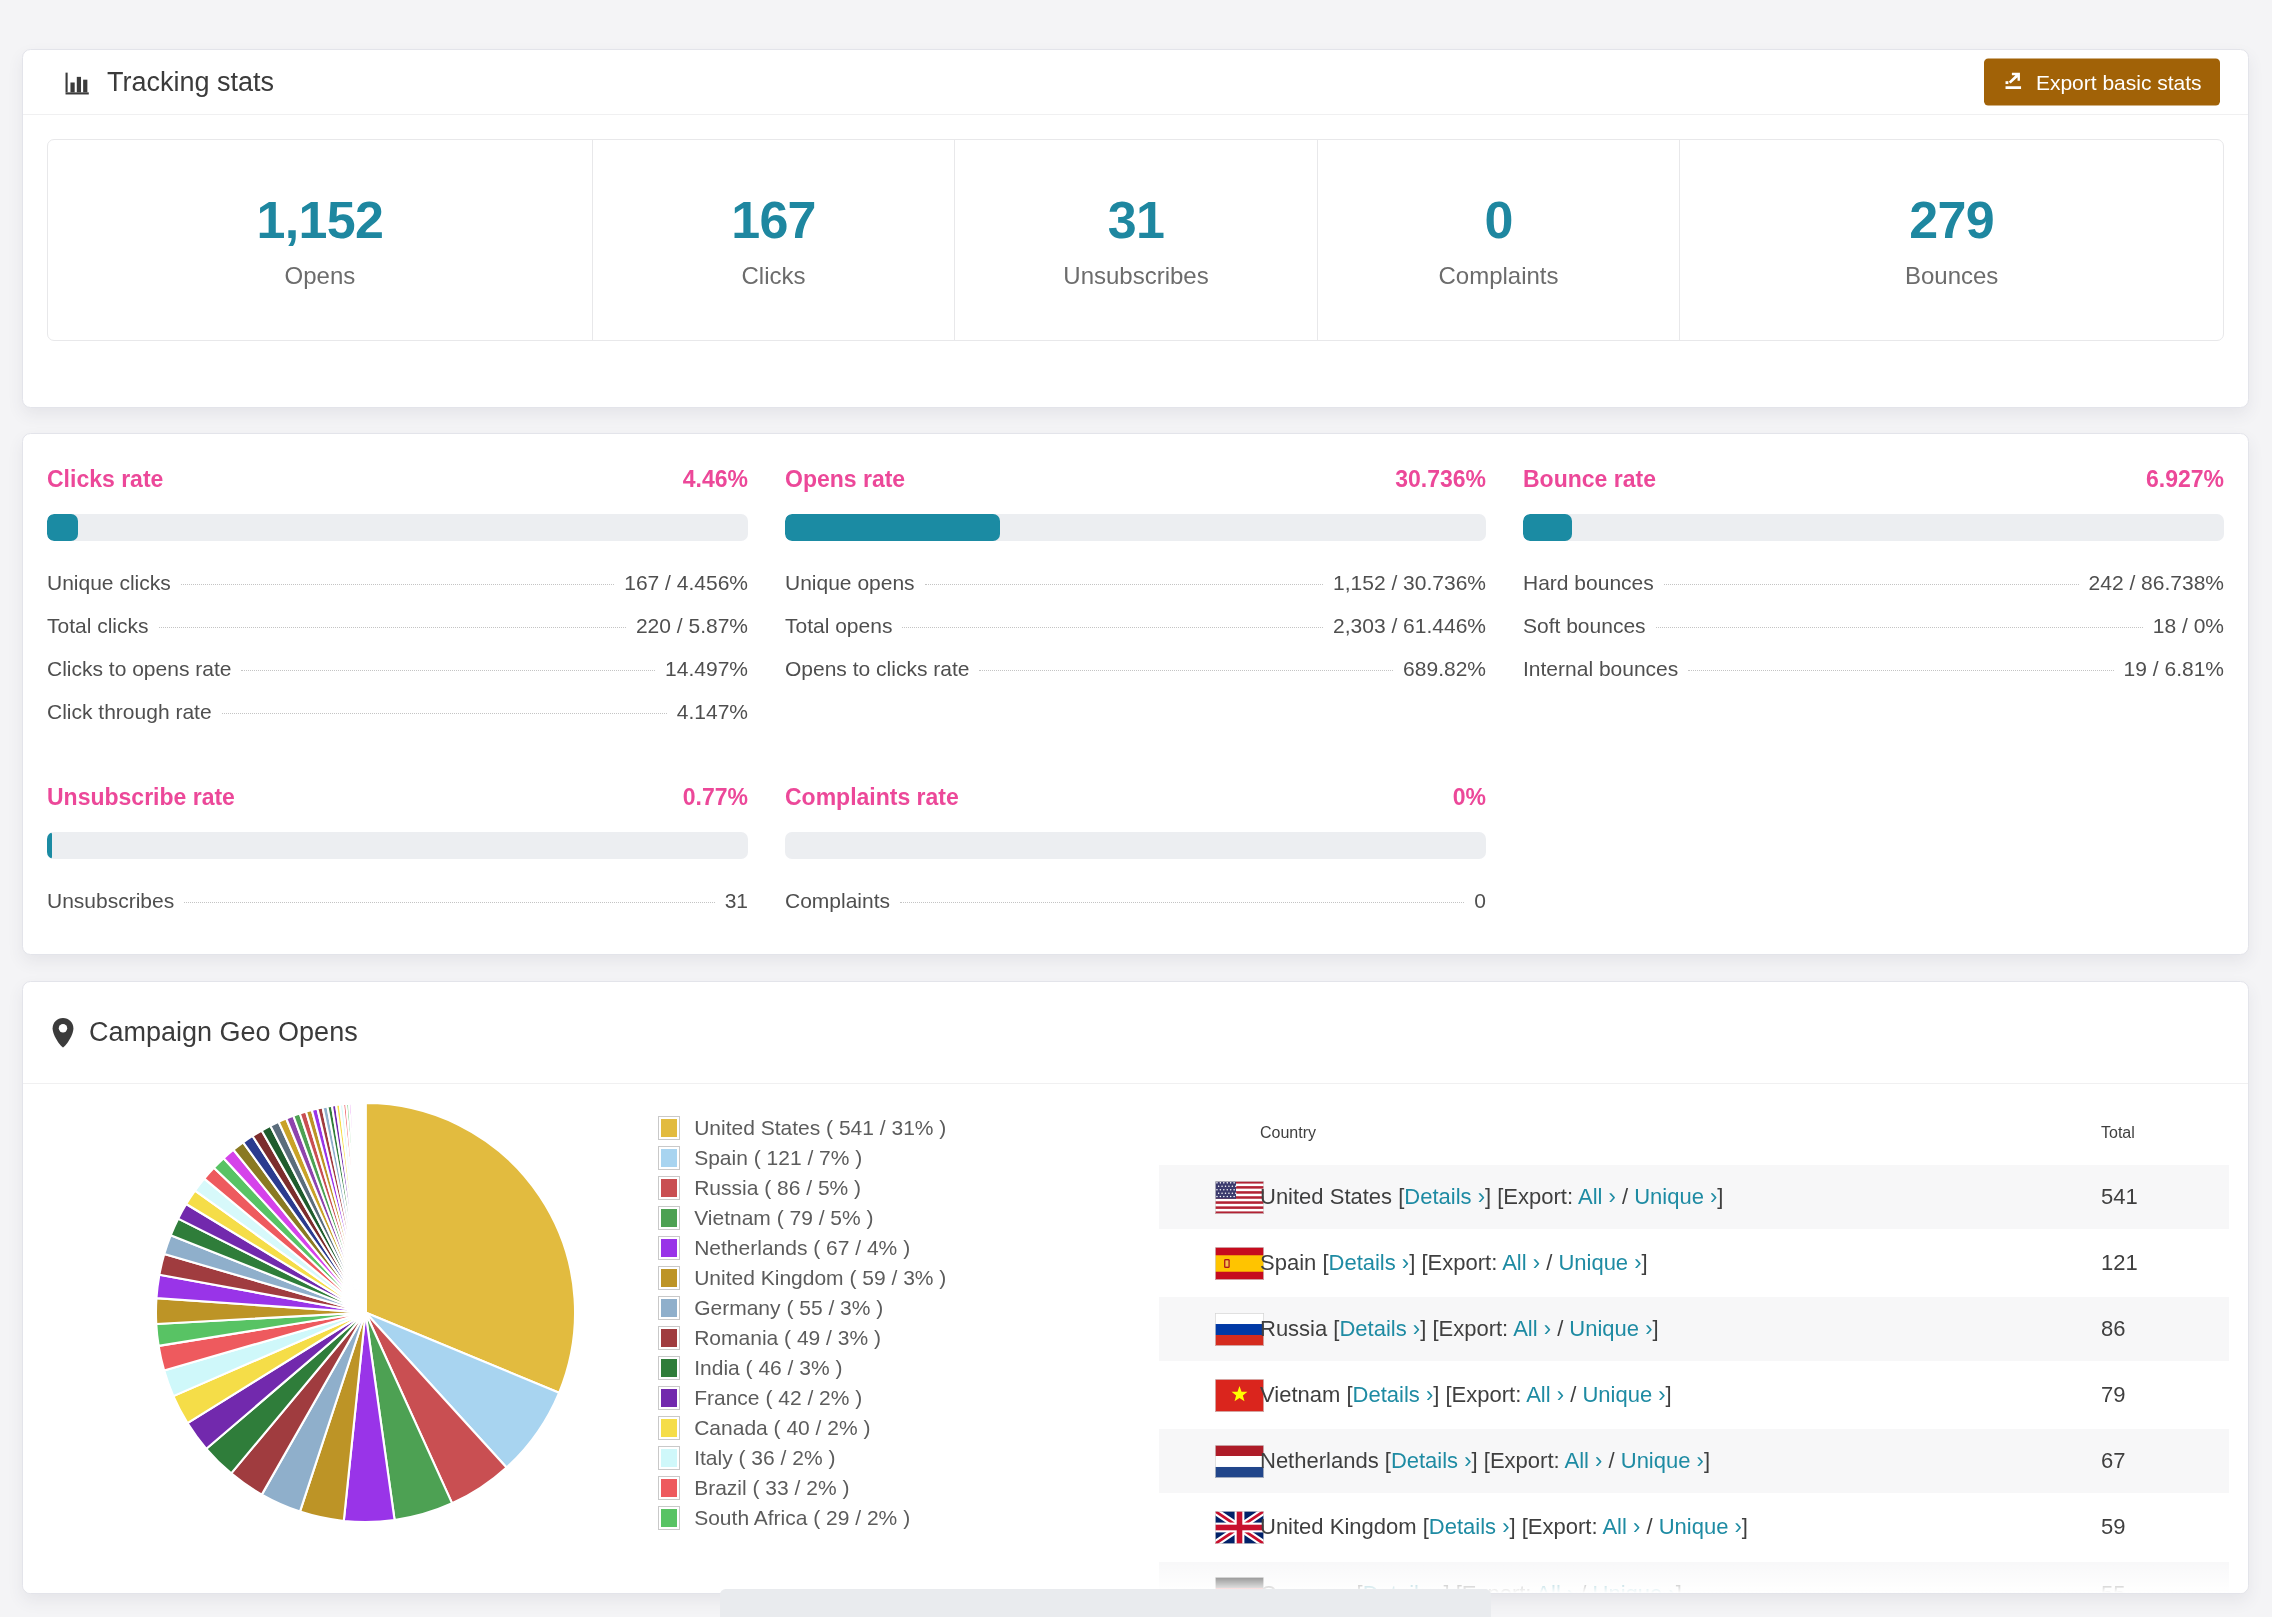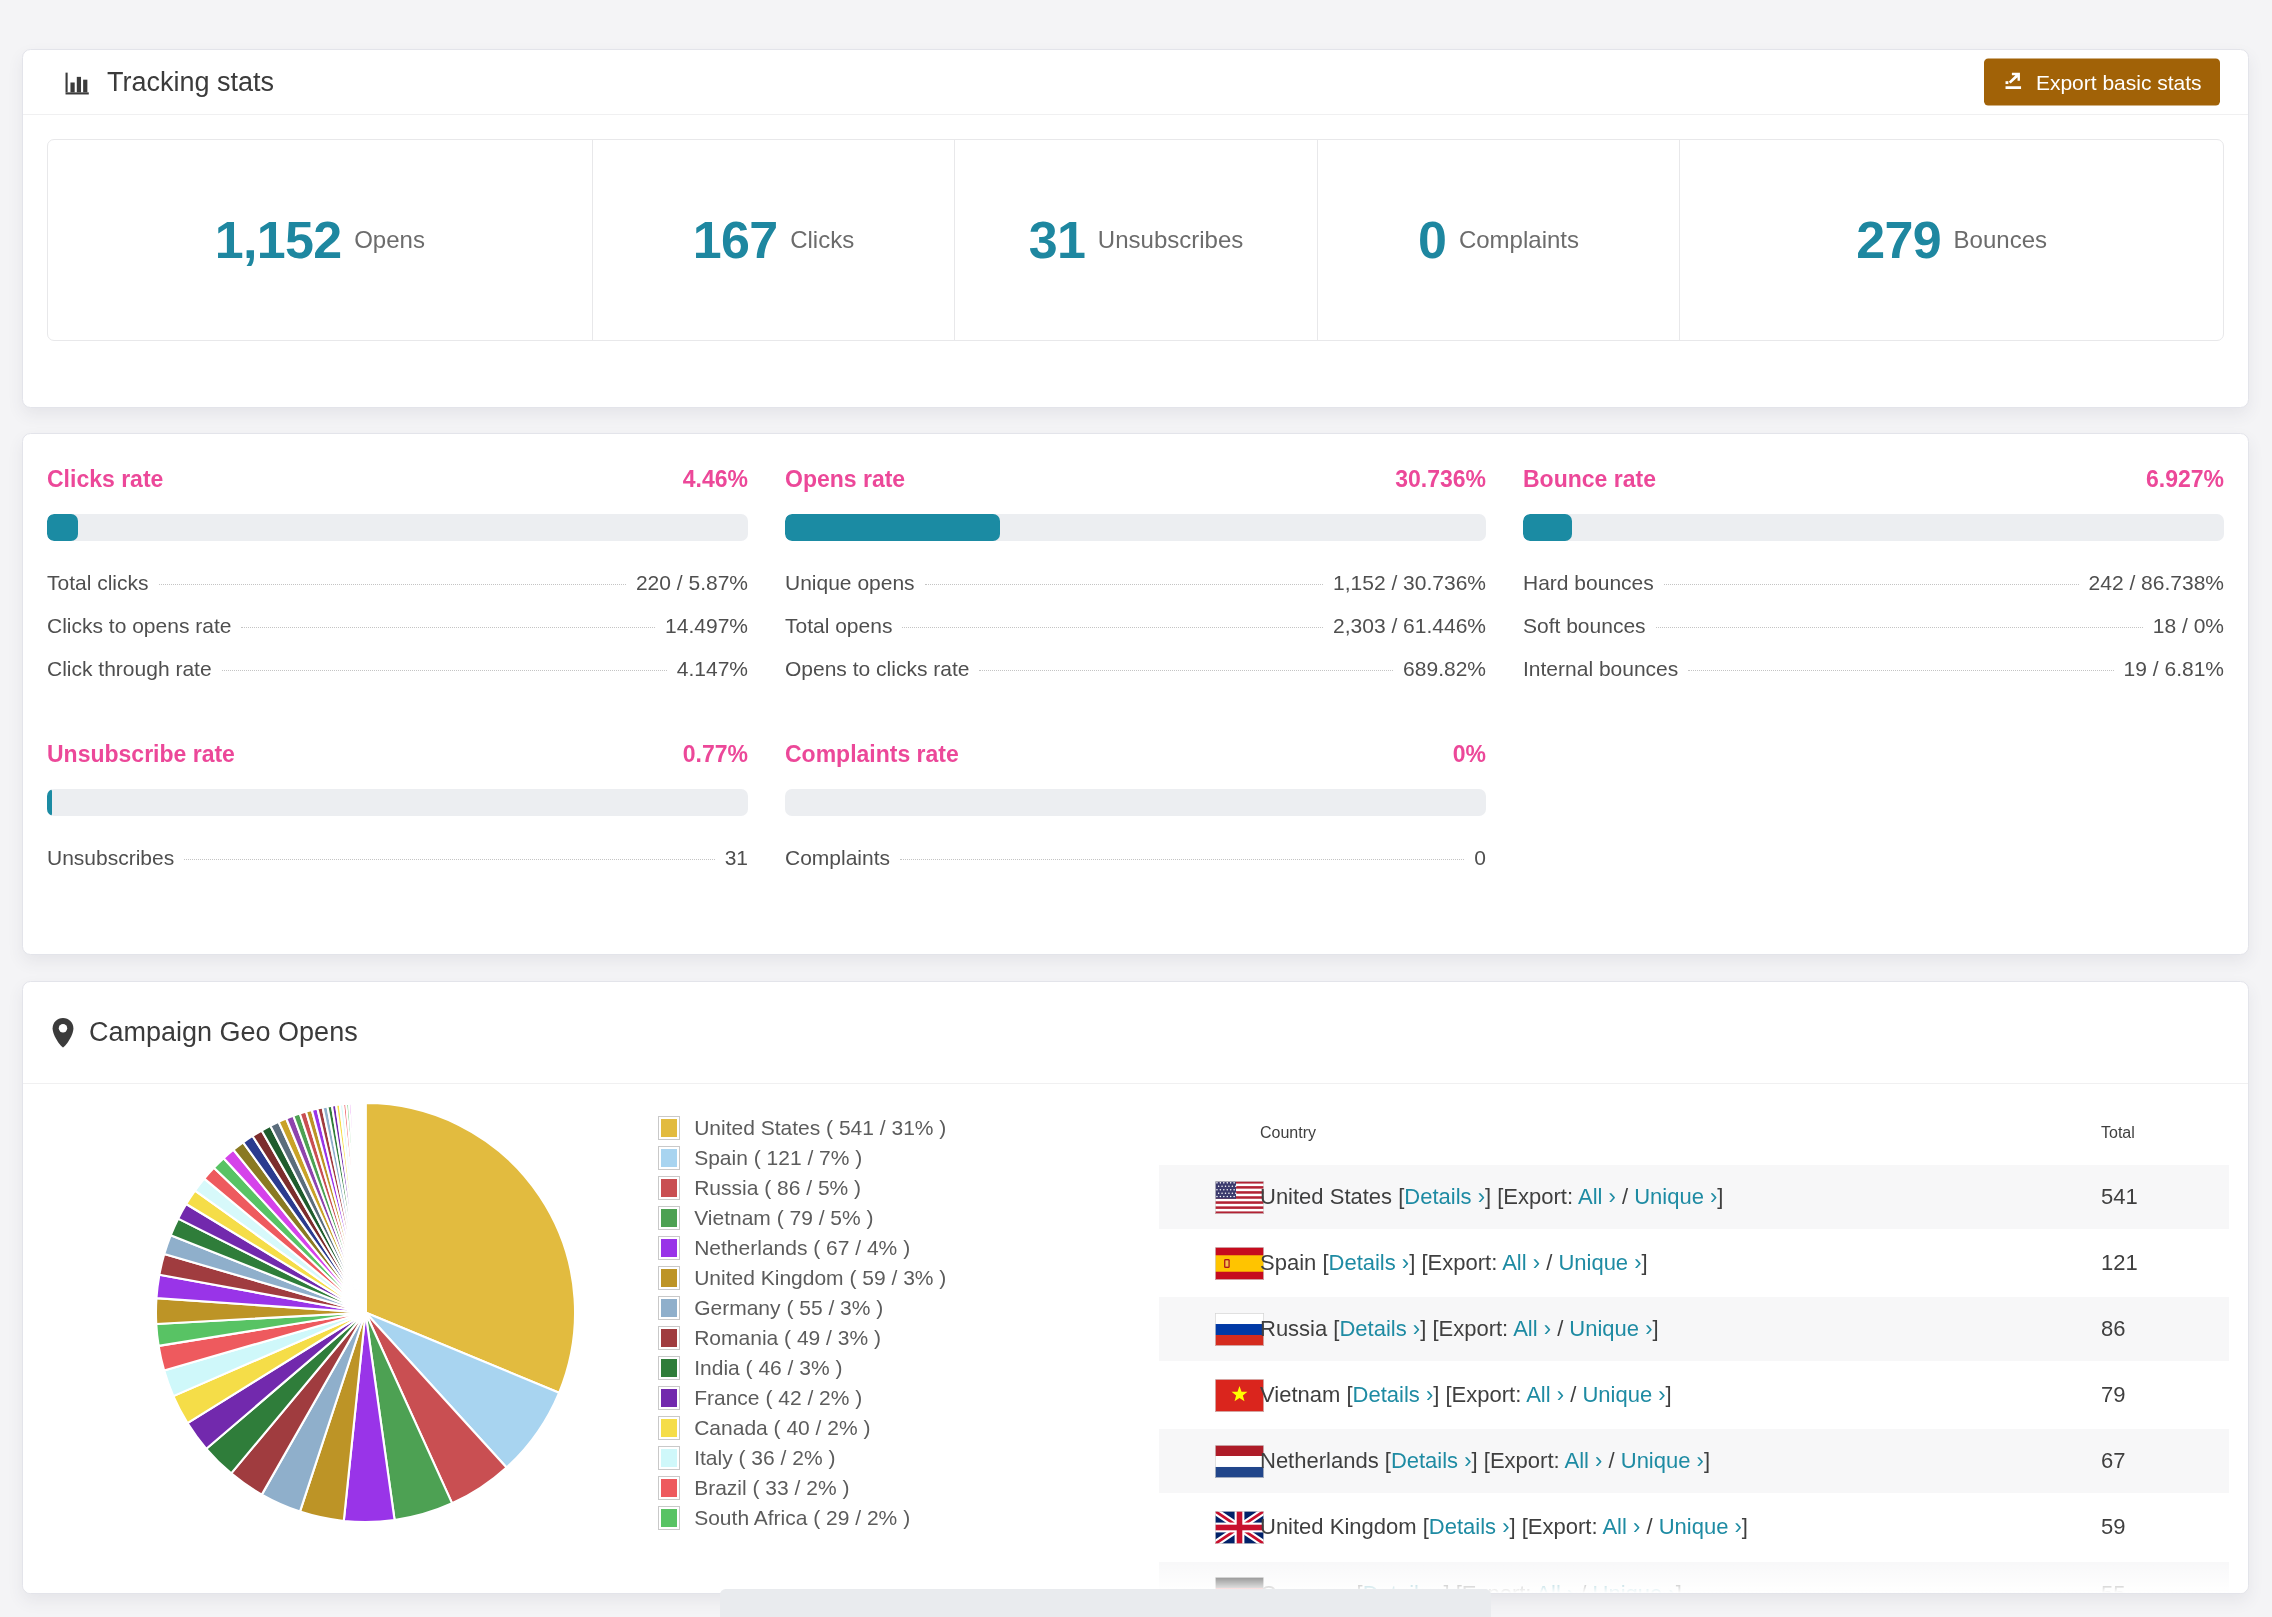--- a/index.html
+++ b/index.html
@@ -17,21 +17,21 @@
   .card-title .ticon{display:flex;align-items:center;}
 
   .export-btn{position:absolute;right:28px;top:50%;transform:translateY(-50%);
               display:flex;align-items:center;gap:11.3px;background:#a16207;color:#fff;
               border:none;border-radius:4.2px;font-size:21px;padding:0 18.4px;height:47px;
               font-family:"Liberation Sans",sans-serif;cursor:pointer;}
 
   .stats-row{position:absolute;left:24px;right:24px;top:89px;height:200px;
              display:grid;grid-template-columns:3fr 2fr 2fr 2fr 3fr;
              border:0.7px solid #e8e8ea;border-radius:7px;background:#fff;}
-  .stat-box{border-left:0.7px solid #e8e8ea;display:flex;flex-direction:row;
+  .stat-box{border-left:0.7px solid #e8e8ea;display:flex;flex-direction:column;
             align-items:center;justify-content:center;gap:12.7px;}
   .stat-box:first-child{border-left:none;}
   .stat-value{font-size:52px;font-weight:bold;color:#1e87a0;letter-spacing:-0.7px;}
   .stat-label{font-size:24px;color:#6c6c6c;}
 
   .rates-grid{padding:32px 24px 0 24px;display:grid;grid-template-columns:1fr 1fr 1fr;
               column-gap:37px;row-gap:41px;}
   .rate-head{display:flex;justify-content:space-between;align-items:baseline;
              font-size:23px;font-weight:bold;color:#ec4899;margin-bottom:21px;}
   .rate-bar{height:27px;background:#eceef1;border-radius:7px;overflow:hidden;}
@@ -123,20 +123,25 @@
     <div class="rates-grid" id="rates-grid">
         <div class="rate-section">
           <div class="rate-head">
             <span>Clicks rate</span>
             <span>4.46%</span>
           </div>
           <div class="rate-bar">
             <div class="rate-bar-fill" style="width: 4.46%;"></div>
           </div>
           <div class="rate-rows">
+            <div class="rate-row">
+              <span>Unique clicks</span>
+              <span class="leader"></span>
+              <span>167 / 4.456%</span>
+            </div>
             <div class="rate-row">
               <span>Total clicks</span>
               <span class="leader"></span>
               <span>220 / 5.87%</span>
             </div>
             <div class="rate-row">
               <span>Clicks to opens rate</span>
               <span class="leader"></span>
               <span>14.497%</span>
             </div>

